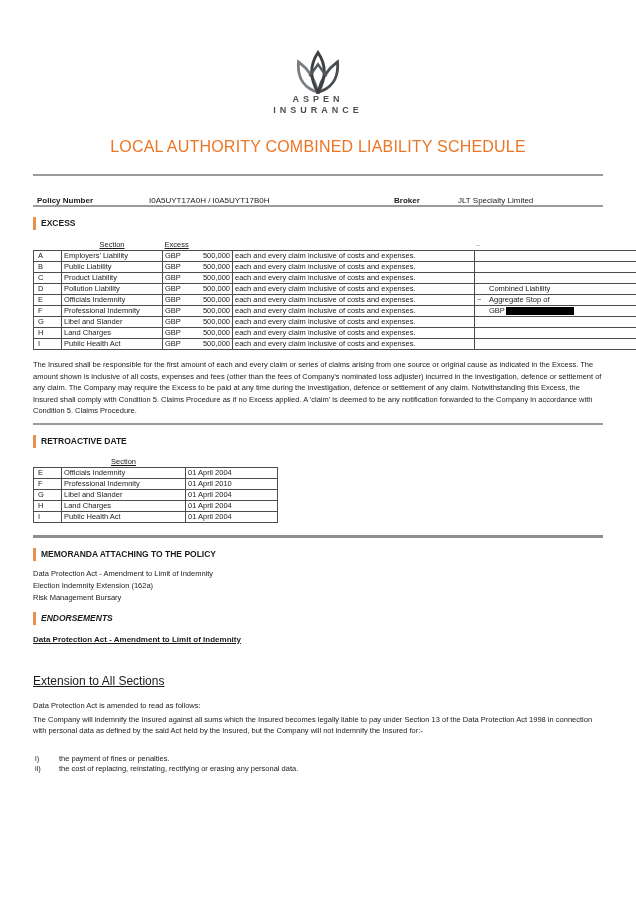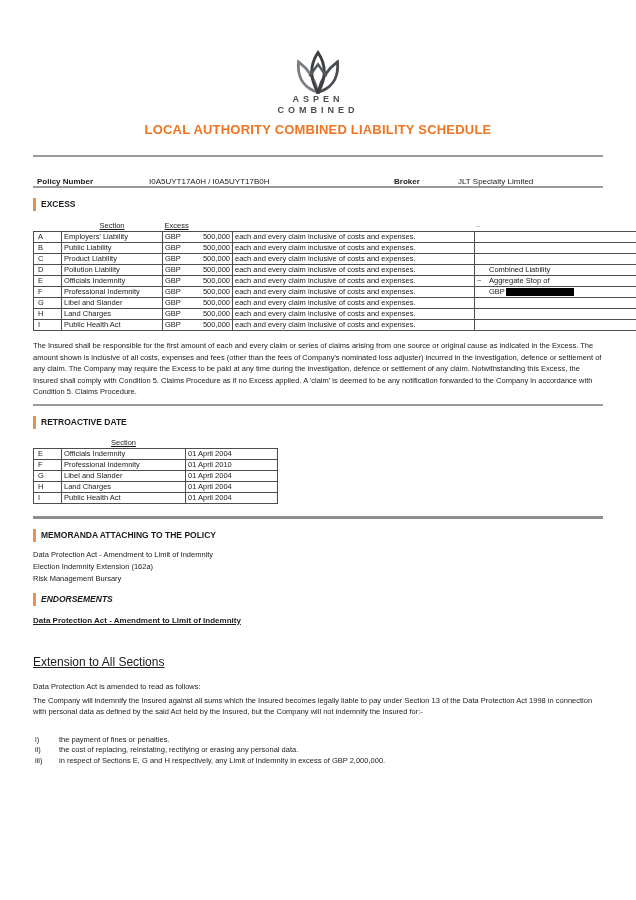--- a/index.html
+++ b/index.html
@@ -4,21 +4,21 @@
 <style>
   html,body{margin:0;padding:0;background:#ffffff;}
   body{width:636px;height:900px;font-family:"Liberation Sans",sans-serif;color:#1b1b1b;}
   .page{position:relative;width:636px;height:777px;overflow:hidden;background:#fff;}
   .content{padding:0 33px;}
 
   
   .header{text-align:center;padding-top:50px;}
   .logo-svg{display:block;margin:0 auto;}
   .brand{color:#4b4e53;font-size:9px;line-height:11px;letter-spacing:4px;font-weight:bold;}
-  .doc-title{color:#ED7523;font-weight:bold;font-size:13px;margin-top:6px;letter-spacing:0.2px;text-align:center;}
+  .doc-title{color:#ED7523;font-weight:normal;font-size:16px;margin-top:22px;letter-spacing:0.2px;text-align:center;}
 
   
   .rule{border:none;border-top:2px solid #9b9b9b;margin:0;}
   .rule.r1{margin-top:18px;}
   .rule.thick{border-top:3px solid #8e8e8e;margin-top:12px;}
   .rule.r3{margin-top:6px;}
 
   
   .policy-row{display:flex;align-items:flex-end;height:29px;font-size:8px;padding:0 4px;}
   .p-label{width:112px;font-weight:bold;}
@@ -77,21 +77,21 @@
 
 <div class="page">
   <div class="header">
     <svg class="logo-svg" width="74" height="44" viewBox="0 0 74 52">
       <path d="M37,50 C23,46 12,35 14,14 C28,24 34,37 37,50 Z" fill="none" stroke="#7a7d81" stroke-width="3.4"></path>
       <path d="M37,50 C51,46 62,35 60,14 C46,24 40,37 37,50 Z" fill="none" stroke="#494c51" stroke-width="3.4"></path>
       <path d="M37,3 C29,15 25,30 37,50 C49,30 45,15 37,3 Z" fill="none" stroke="#3c3f44" stroke-width="3.4"></path>
       <path d="M27,31 L37,17 L47,31" fill="none" stroke="#55585c" stroke-width="3"></path>
     </svg>
     <div class="brand">ASPEN</div>
-    <div class="brand">COMBINED</div>
+    <div class="brand">INSURANCE</div>
     <div class="doc-title">LOCAL AUTHORITY COMBINED LIABILITY SCHEDULE</div>
   </div>
 
   <div class="content">
     <hr class="rule r1">
 
     <div class="policy-row">
       <span class="p-label">Policy Number</span>
       <span class="p-value">I0A5UYT17A0H / I0A5UYT17B0H</span>
       <span class="b-label">Broker</span>

